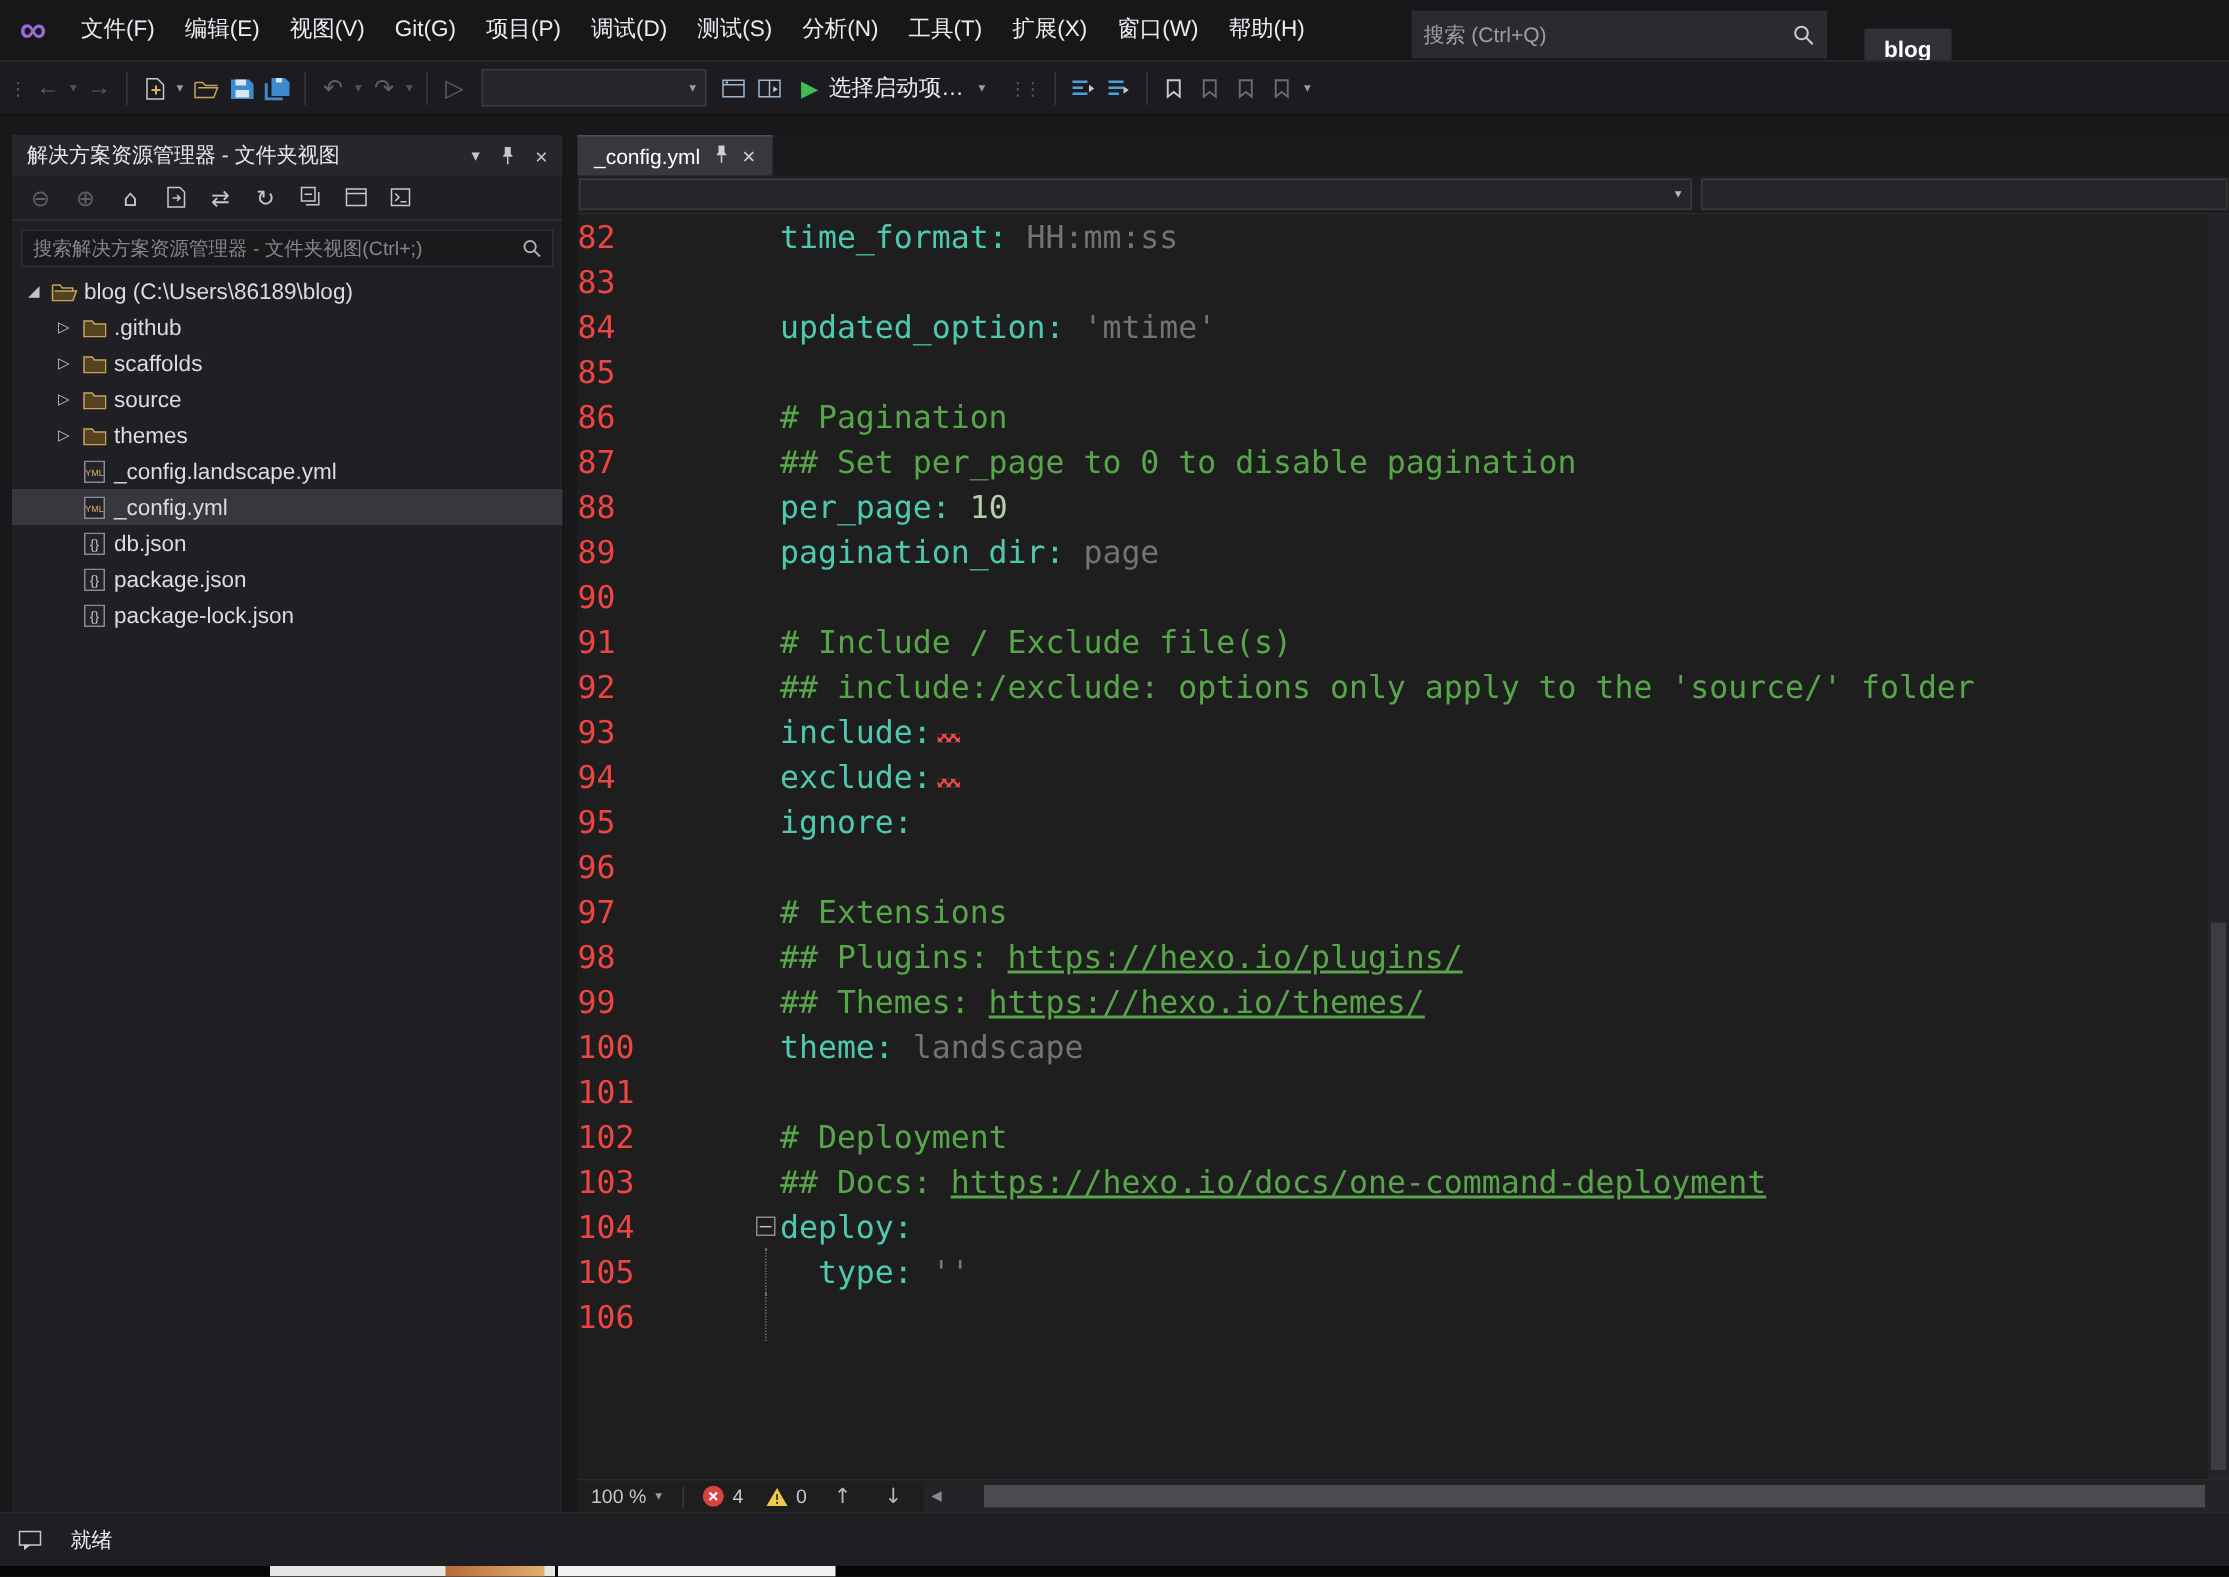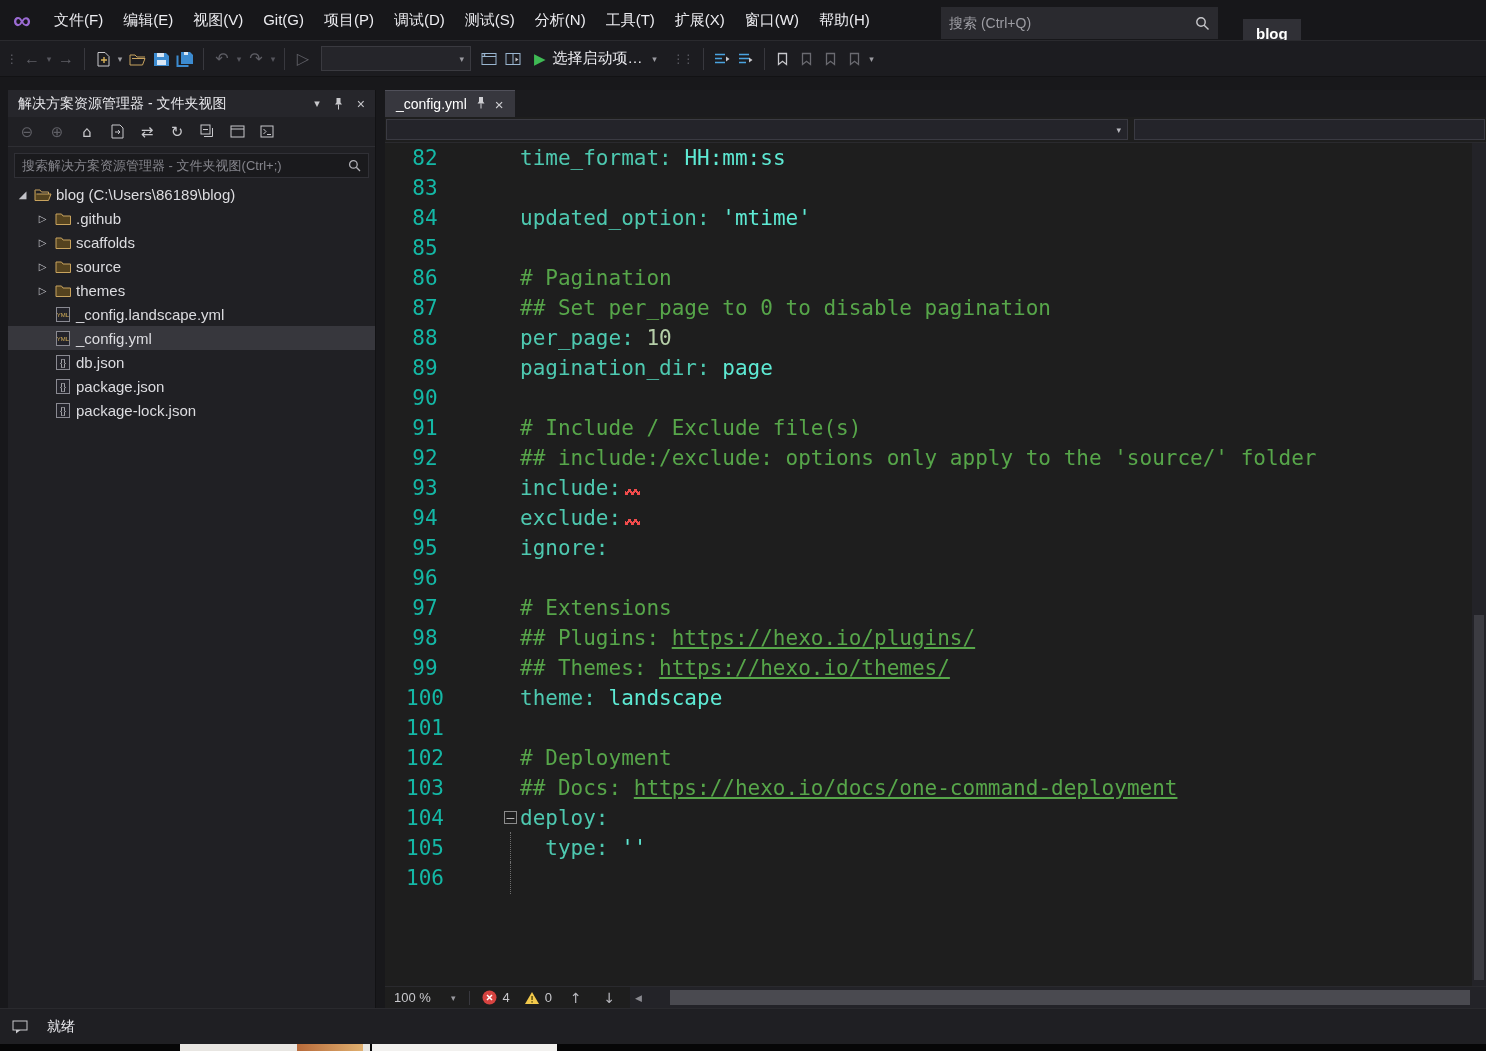--- a/index.html
+++ b/index.html
@@ -55,41 +55,41 @@
   .tab{background:#37373e;border-top:1px solid #50505a;color:#ffffff;font-size:14px;display:flex;align-items:center;gap:9px;padding:0 11px}
   .tab .close{color:#d0d0d4;font-size:15px;line-height:1}
   .navbar{height:26px;display:flex;align-items:center;gap:6px;padding:2px 1px;background:#1e1e1e;border-bottom:1px solid #2a2a2e}
   .nb-box{height:21px;background:#24242a;border:1px solid #3a3a42;display:flex;align-items:center}
   .nb-box.first{width:742px}
   .nb-box.second{flex:1}
   .nb-caret{margin-left:auto;font-size:9px;color:#b8b8be;padding:0 6px}
 
   .code-wrap{position:absolute;top:53px;left:0;right:14px;bottom:22px;overflow:hidden;background:#1e1e1e}
   .cl{display:flex;height:30px;line-height:30px;font-family:"DejaVu Sans Mono","Liberation Mono",monospace;font-size:21px}
-  .ln{width:95px;padding-right:15px;text-align:center;color:#14b8a6;flex:none}
+  .ln{width:95px;padding-right:15px;text-align:left;color:#ef4444;flex:none}
   .fold{width:40px;flex:none;position:relative}
   .fbox{position:absolute;right:3px;top:8px;width:13px;height:13px;border:1px solid #8a8a8a;color:#cccccc;font-size:13px;line-height:11px;text-align:center;background:#1e1e1e}
   .fguide{position:absolute;right:9px;top:-1px;bottom:-1px;border-left:1px dotted #6e6e6e}
   .ct{white-space:pre}
   .tk-k{color:#4ec9b0}
-  .tk-v,.tk-s{color:#5eead4}
+  .tk-v,.tk-s{color:#737373}
   .tk-n{color:#b5cea8}
   .tk-c{color:#57a64a}
   .tk-l{color:#57a64a;text-decoration:underline;cursor:pointer}
   .tk-p{color:#d4d4d4}
   .squiggle{display:inline-block;width:15px;height:6px;margin-left:4px;
     background:
       linear-gradient(135deg,transparent 40%,#f14c4c 40%,#f14c4c 60%,transparent 60%) 0 100%/6px 6px repeat-x,
       linear-gradient(45deg,transparent 40%,#f14c4c 40%,#f14c4c 60%,transparent 60%) 3px 100%/6px 6px repeat-x}
 
   .vscroll{position:absolute;top:53px;right:0;width:14px;bottom:22px;background:#232328}
   .vthumb{position:absolute;left:2px;right:2px;top:56%;bottom:6px;background:#3c3c42}
 
   .ebar{position:absolute;left:0;right:0;bottom:0;height:22px;background:#1e1e1e;border-top:1px solid #2a2a2e;display:flex;align-items:center;color:#c8c8cc;font-size:13px}
-  .ebar .zoom{display:flex;align-items:center;gap:20px;padding:0 9px}
+  .ebar .zoom{display:flex;align-items:center;gap:6px;padding:0 9px}
   .ebar .zcaret{font-size:9px;color:#9a9aa0}
   .ebar .sep{width:1px;height:14px;background:#38383e;margin:0 5px}
   .ebar .badge{display:flex;align-items:center;gap:5px;padding:0 7px}
   .ebar .navarrow{padding:0 11px;font-size:14px;color:#b8b8be;font-family:"DejaVu Sans",sans-serif}
   .hscroll{flex:1;align-self:stretch;margin-left:4px;position:relative;background:#232328;display:flex;align-items:center}
   .hleft{width:16px;text-align:center;font-size:9px;color:#8a8a90;font-family:"DejaVu Sans",sans-serif}
   .hthumb{position:absolute;left:40px;right:16px;top:3px;bottom:3px;background:#4a4a50}
 
   
   .statusbar{position:absolute;left:0;right:0;bottom:7px;height:36px;background:#1f1f23;border-top:1px solid #2a2a2e;display:flex;align-items:center;gap:19px;padding:0 12px;color:#ececf0;font-size:14px}

